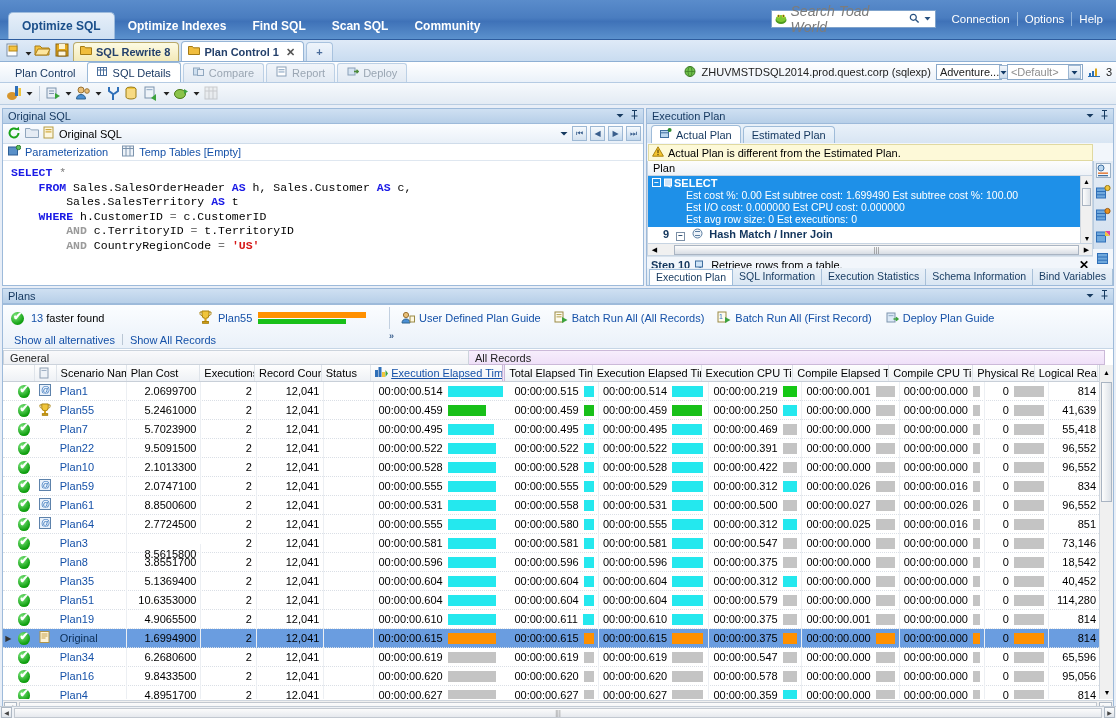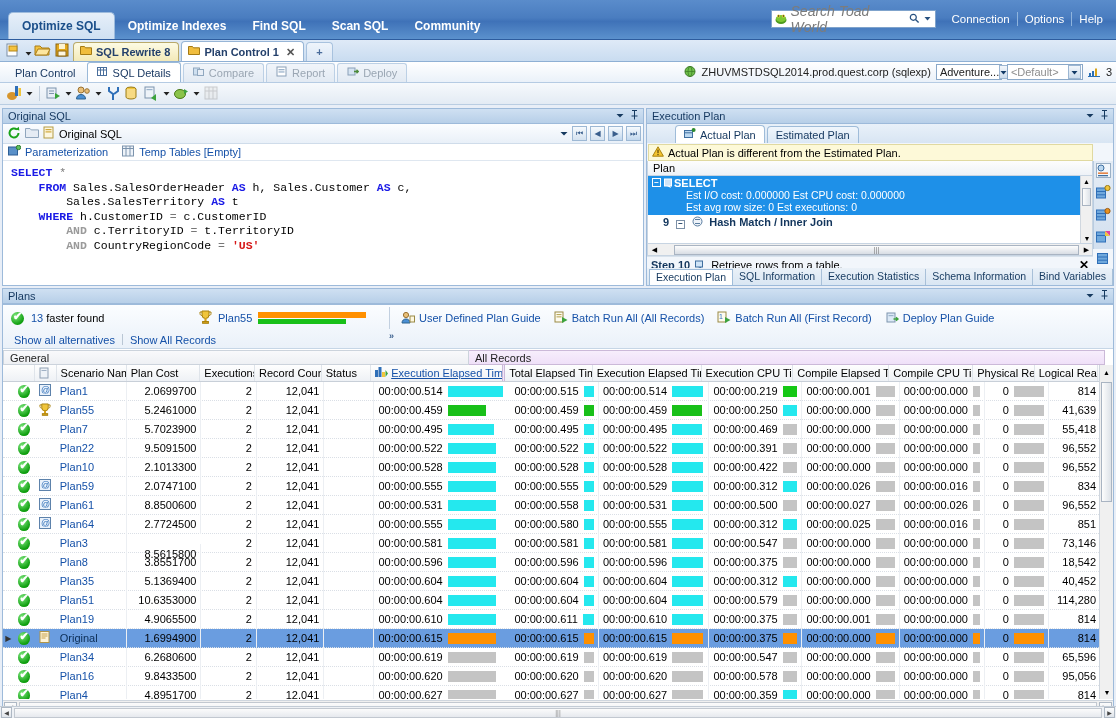--- a/index.html
+++ b/index.html
@@ -160,21 +160,21 @@
   
   #epPanel { position: absolute; left: 646px; top: 0; width: 468px; height: 178px; background: #f2f6fb; border: 1px solid #9dbada; border-top: none; }
   .eptabs { height: 19px; display: flex; align-items: flex-end; gap: 2px; padding-left: 4px; background: linear-gradient(to bottom,#e9f1f9,#d8e5f3); }
   .eptab {
     height: 17px; line-height: 16px; padding: 0 8px; font-size: 11px;
     display: flex; align-items: center; gap: 4px;
     border: 1px solid #9fbcd9; border-bottom: none;
     border-top-left-radius: 4px; border-top-right-radius: 4px;
     background: linear-gradient(to bottom,#f0f6fc,#dbe8f5); color:#13365e;
   }
-  .eptab.active { background: #fff; height: 18px; margin-left: 24px; }
+  .eptab.active { background: #fff; height: 18px; }
   .warnbar { height: 17px; background: #fdf9d8; border: 1px solid #e0d9a0; display: flex; align-items: center; gap: 4px; padding-left: 3px; font-size: 11px; margin: 1px 20px 0 1px;}
   .planhdr { height: 15px; background: linear-gradient(to bottom,#fdfdfd,#eef2f7); border: 1px solid #c7d4e2; border-top:none; font-size: 11px; padding-left: 5px; line-height: 14px; margin-right: 20px;}
   .plantree { margin-right: 20px; border: 1px solid #c7d4e2; border-top: none; background: #fff; height: 68px; position: relative; overflow: hidden;}
   .selnode { background: #1e90e8; color: #fff; padding: 1px 0 2px 0; }
   .selnode .l1 { font-weight: bold; font-size: 11px; padding-left: 26px; }
   .selnode .ln { font-size: 10.5px; padding-left: 38px; line-height: 12px; }
   .treerow2 { font-size: 11px; font-weight: bold; color: #12355c; padding-left: 5px; line-height: 15px; }
   .hscroll { height: 12px; background: #f0f0f0; border: 1px solid #c7d4e2; border-top: none; display: flex; align-items: center; margin-right: 20px; }
   .hthumb { height: 10px; background: linear-gradient(to bottom,#fdfdfd,#d8dde4); border: 1px solid #a9b4c2; flex: 1; margin: 0 13px; display:flex;align-items:center;justify-content:center;font-size:7px;color:#777;}
   .steprow { height: 17px; display: flex; align-items: center; gap: 5px; padding: 0 4px 0 4px; font-size: 11px; background: #f2f6fb; margin-right: 20px; border-top: 1px solid #d8e2ec;}
@@ -583,20 +583,21 @@
       <div class="plantree">
         <div class="selnode">
           <div class="l1" style="position:relative;">
             <span style="position:absolute;left:4px;top:1px;width:9px;height:9px;border:1px solid #fff;display:inline-flex;align-items:center;justify-content:center;font-size:8px;line-height:8px;">−</span>
             <span style="position:absolute;left:16px;top:0px;"><svg width="10" height="11" viewBox="0 0 10 11">
                   <rect x="0.5" y="2" width="7" height="7" fill="#cfe4f7" stroke="#fff"></rect>
                   <path d="M3 9l4 2-1-2z" fill="#fff"></path>
                 </svg></span>
             <span>SELECT</span>
           </div>
+          <div class="ln">Est cost %: 0.00  Est subtree cost: 1.699490  Est subtree cost %: 100.00</div>
           <div class="ln">Est I/O cost: 0.000000  Est CPU cost: 0.000000</div>
           <div class="ln">Est avg row size: 0  Est executions: 0</div>
         </div>
         <div class="treerow2">
           <span style="display:inline-block;width:16px;text-align:right;color:#12355c;">9</span>
           <span style="display:inline-flex;width:9px;height:9px;border:1px solid #7b8fa6;align-items:center;justify-content:center;font-size:8px;line-height:8px;margin:0 4px;">−</span>
           <span class="ico"><svg width="11" height="11" viewBox="0 0 11 11">
                 <circle cx="5.5" cy="5.5" r="4.5" fill="#eef3f9" stroke="#5a7da0"></circle>
                 <line x1="3" y1="3.5" x2="8" y2="3.5" stroke="#5a7da0"></line>
                 <line x1="3" y1="7.5" x2="8" y2="7.5" stroke="#5a7da0"></line>

